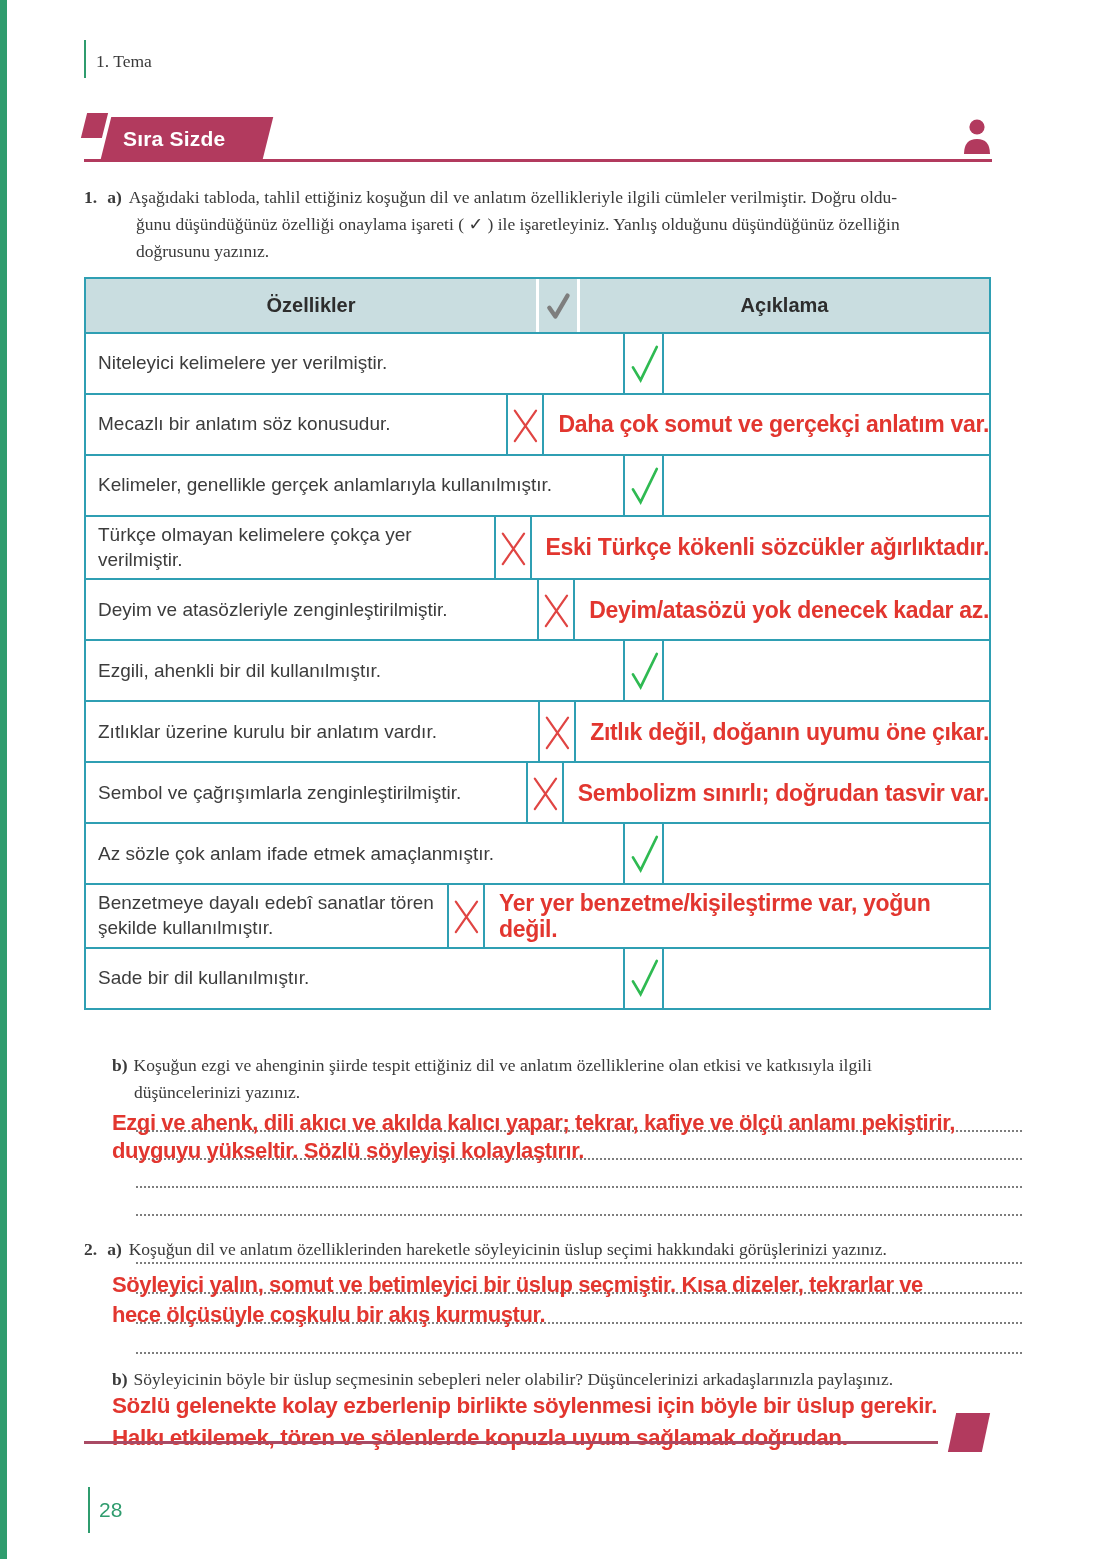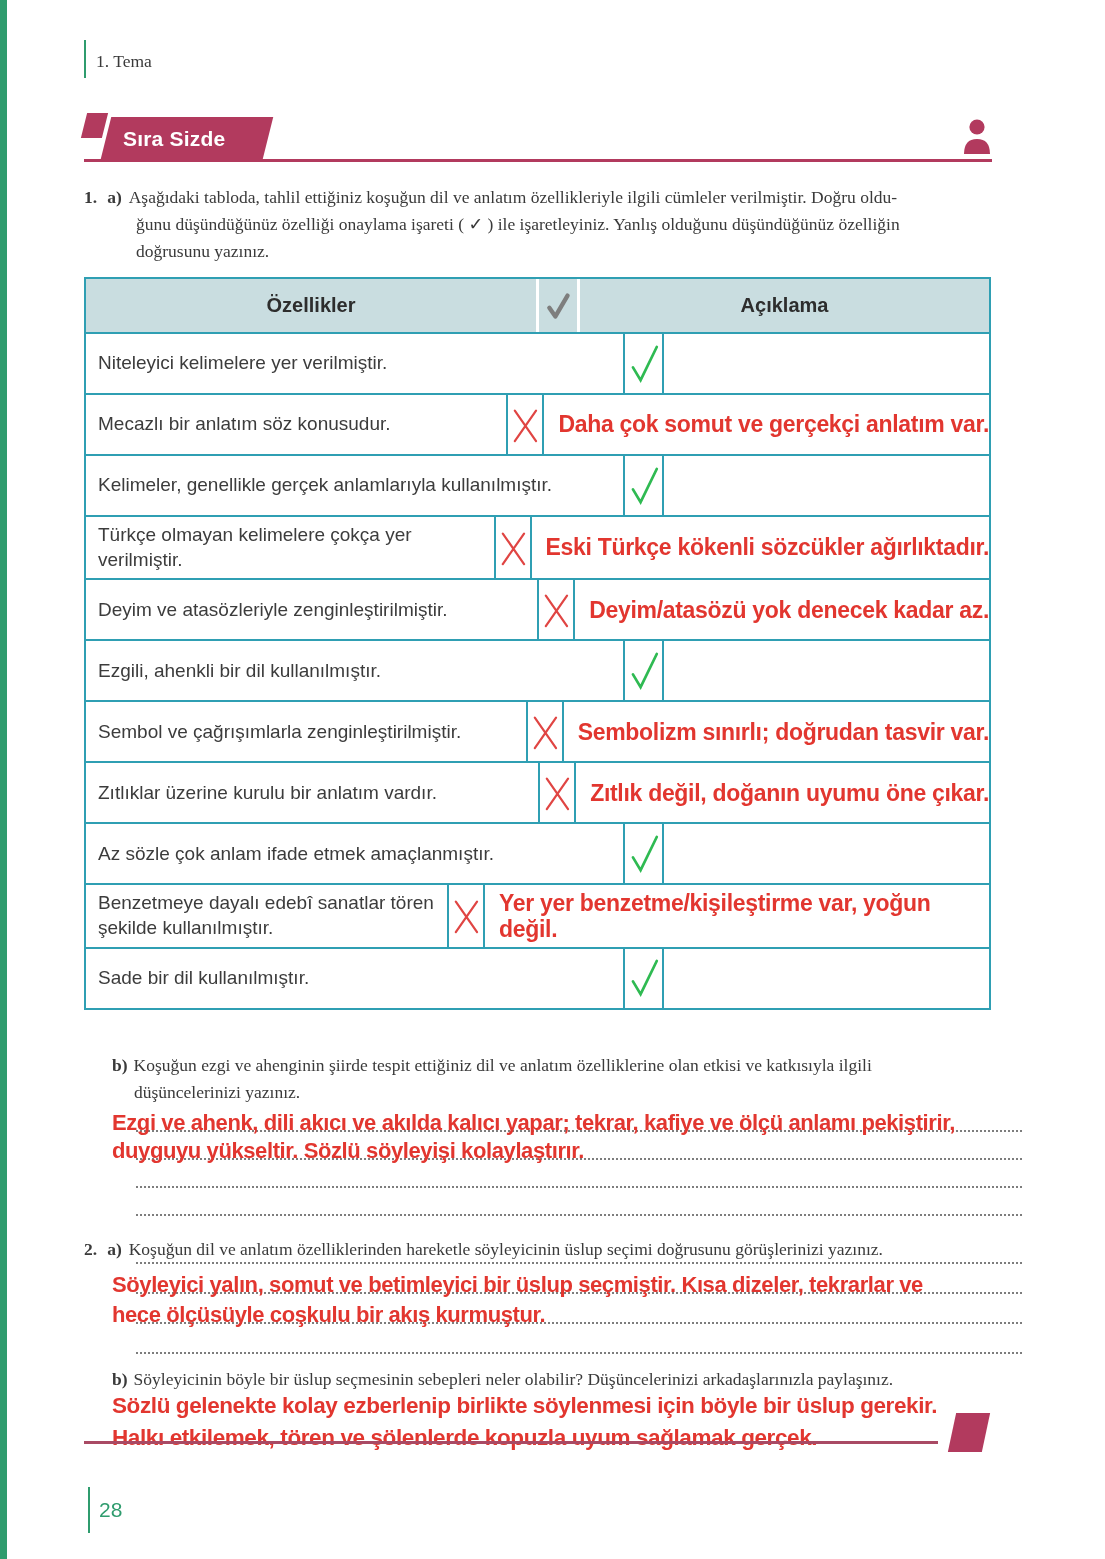--- a/index.html
+++ b/index.html
@@ -156,39 +156,39 @@
         <div class="t-row">
           <div class="c-feat">Ezgili, ahenkli bir dil kullanılmıştır.</div>
           <div class="c-mark">
             <svg width="34" height="46" viewBox="0 0 40 52">
               <path d="M7 30 L16 45 L35 6" fill="none" stroke="#2fba52" stroke-width="3.2" stroke-linecap="round"></path>
             </svg>
           </div>
           <div class="c-note"></div>
         </div>
         <div class="t-row">
+          <div class="c-feat">Zıtlıklar üzerine kurulu bir anlatım vardır.</div>
+          <div class="c-mark">
+            <svg width="34" height="46" viewBox="0 0 40 52">
+              <path d="M8 9 L33 45 M33 9 L8 45" fill="none" stroke="#e04543" stroke-width="2.6" stroke-linecap="round"></path>
+            </svg>
+          </div>
+          <div class="c-note">
+            <span class="red-note">Zıtlık değil, doğanın uyumu öne çıkar.</span>
+          </div>
+        </div>
+        <div class="t-row">
           <div class="c-feat">Sembol ve çağrışımlarla zenginleştirilmiştir.</div>
           <div class="c-mark">
             <svg width="34" height="46" viewBox="0 0 40 52">
               <path d="M8 9 L33 45 M33 9 L8 45" fill="none" stroke="#e04543" stroke-width="2.6" stroke-linecap="round"></path>
             </svg>
           </div>
           <div class="c-note">
             <span class="red-note">Sembolizm sınırlı; doğrudan tasvir var.</span>
-          </div>
-        </div>
-        <div class="t-row">
-          <div class="c-feat">Zıtlıklar üzerine kurulu bir anlatım vardır.</div>
-          <div class="c-mark">
-            <svg width="34" height="46" viewBox="0 0 40 52">
-              <path d="M8 9 L33 45 M33 9 L8 45" fill="none" stroke="#e04543" stroke-width="2.6" stroke-linecap="round"></path>
-            </svg>
-          </div>
-          <div class="c-note">
-            <span class="red-note">Zıtlık değil, doğanın uyumu öne çıkar.</span>
           </div>
         </div>
         <div class="t-row">
           <div class="c-feat">Az sözle çok anlam ifade etmek amaçlanmıştır.</div>
           <div class="c-mark">
             <svg width="34" height="46" viewBox="0 0 40 52">
               <path d="M7 30 L16 45 L35 6" fill="none" stroke="#2fba52" stroke-width="3.2" stroke-linecap="round"></path>
             </svg>
           </div>
           <div class="c-note"></div>
@@ -226,40 +226,40 @@
         <span class="red-hand">Ezgi ve ahenk, dili akıcı ve akılda kalıcı yapar; tekrar, kafiye ve ölçü anlamı pekiştirir,</span>
       </div>
     <div class="ans-line">
         <span class="red-hand">duyguyu yükseltir. Sözlü söyleyişi kolaylaştırır.</span>
       </div>
     <div class="ans-line"></div>
     <div class="ans-line"></div>
   </div>
 
   <div class="qblock q2a">
-    <span class="qline serif"><span class="qnum">2.</span><span class="qlet">a)</span><span>Koşuğun dil ve anlatım özelliklerinden hareketle söyleyicinin üslup seçimi doğrusunu görüşlerinizi yazınız.</span></span>
+    <span class="qline serif"><span class="qnum">2.</span><span class="qlet">a)</span><span>Koşuğun dil ve anlatım özelliklerinden hareketle söyleyicinin üslup seçimi hakkındaki görüşlerinizi yazınız.</span></span>
   </div>
 
   <div class="answers a2a">
     <div class="ans-line short"></div>
     <div class="ans-line tall">
         <span class="red-hand">Söyleyici yalın, somut ve betimleyici bir üslup seçmiştir. Kısa dizeler, tekrarlar ve</span>
       </div>
     <div class="ans-line tall">
         <span class="red-hand">hece ölçüsüyle coşkulu bir akış kurmuştur.</span>
       </div>
     <div class="ans-line tall"></div>
   </div>
 
   <div class="qblock q2b">
     <span class="qline serif" style="margin-left:28px;"><span class="bmark">b)</span><span>Söyleyicinin böyle bir üslup seçmesinin sebepleri neler olabilir? Düşüncelerinizi arkadaşlarınızla paylaşınız.</span></span>
   </div>
 
   <div class="a2b">
     <div class="plain-red">Sözlü gelenekte kolay ezberlenip birlikte söylenmesi için böyle bir üslup gerekir.</div>
-    <div class="plain-red">Halkı etkilemek, tören ve şölenlerde kopuzla uyum sağlamak gerçek.</div>
+    <div class="plain-red">Halkı etkilemek, tören ve şölenlerde kopuzla uyum sağlamak doğrudan.</div>
   </div>
 
   <div class="footer-rule"></div>
   <div class="footer-shape"></div>
   <div class="pageno-rule"></div>
   <div class="pageno">28</div>
 </div>
 
 </body></html>

